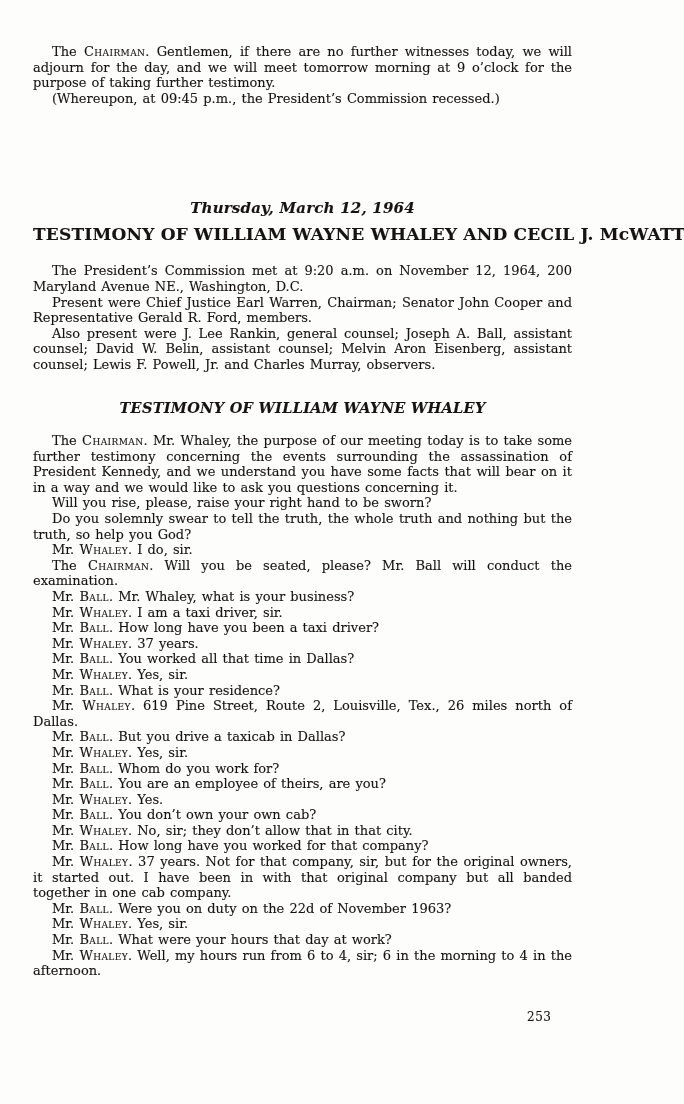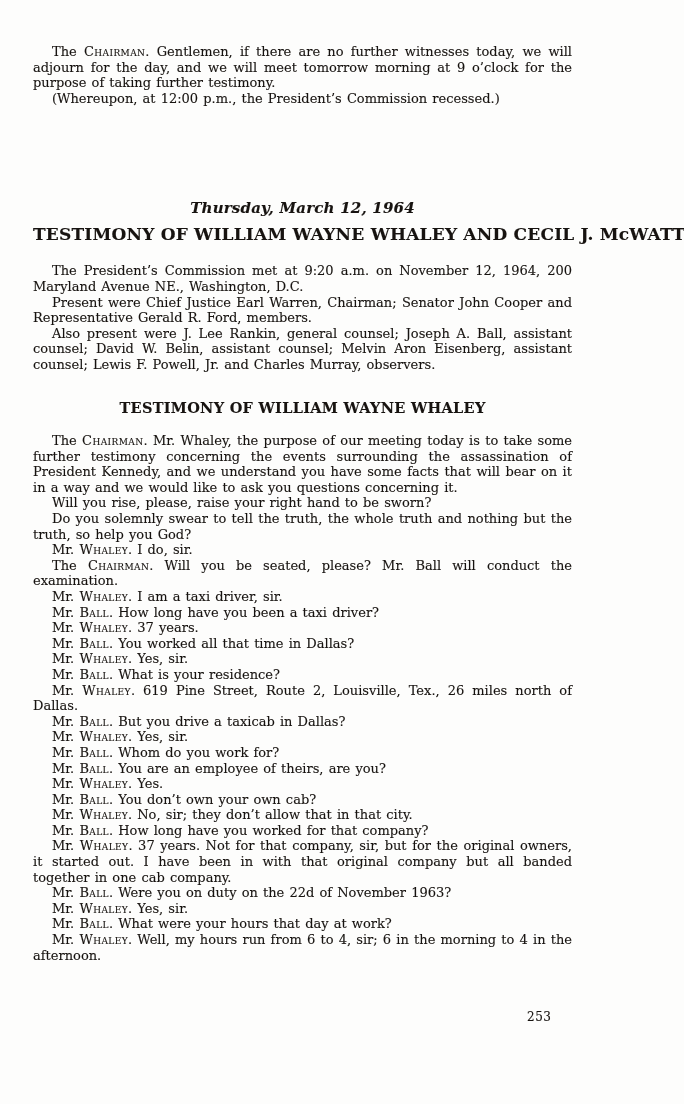--- a/index.html
+++ b/index.html
@@ -56,20 +56,21 @@
   .intro-section {
     margin-top: 19px;
   }
   .sub-heading {
     margin: 26px 0 0 0;
     font-size: 14.5px;
     line-height: 17.5px;
     font-weight: bold;
     text-align: center;
     letter-spacing: 0.3px;
+    font-style: italic;
   }
   .testimony-section {
     margin-top: 17px;
   }
   .page-number {
     position: absolute;
     left: 527px;
     top: 1008px;
     font-size: 12px;
     line-height: 18px;
@@ -78,41 +79,42 @@
   }
 </style>
 </head>
 <body>
 
 <div class="page">
   <div class="text-block">
 
     <div class="prior-session-section">
         <p class="para">The <span class="sc">Chairman</span>. Gentlemen, if there are no further witnesses today, we will adjourn for the day, and we will meet tomorrow morning at 9 o’clock for the purpose of taking further testimony.</p>
-        <p class="para">(Whereupon, at 12:00 p.m., the President’s Commission recessed.)</p>
+        <p class="para">(Whereupon, at 09:45 p.m., the President’s Commission recessed.)</p>
       </div>
 
     <h3 class="date-heading">Thursday, March 12, 1964</h3>
 
     <h1 class="main-heading">TESTIMONY OF WILLIAM WAYNE WHALEY AND CECIL J. McWATTERS</h1>
 
     <div class="intro-section">
         <p class="para">The President’s Commission met at 9:20 a.m. on November 12, 1964, 200 Maryland Avenue NE., Washington, D.C.</p>
         <p class="para">Present were Chief Justice Earl Warren, Chairman; Senator John Cooper and Representative Gerald R. Ford, members.</p>
         <p class="para">Also present were J. Lee Rankin, general counsel; Joseph A. Ball, assistant counsel; David W. Belin, assistant counsel; Melvin Aron Eisenberg, assistant counsel; Lewis F. Powell, Jr. and Charles Murray, observers.</p>
       </div>
 
     <h2 class="sub-heading">TESTIMONY OF WILLIAM WAYNE WHALEY</h2>
 
     <div class="testimony-section">
         <p class="para">The <span class="sc">Chairman</span>. Mr. Whaley, the purpose of our meeting today is to take some further testimony concerning the events surrounding the assassination of President Kennedy, and we understand you have some facts that will bear on it in a way and we would like to ask you questions concerning it.</p>
         <p class="para">Will you rise, please, raise your right hand to be sworn?</p>
         <p class="para">Do you solemnly swear to tell the truth, the whole truth and nothing but the truth, so help you God?</p>
         <p class="para">Mr. <span class="sc">Whaley</span>. I do, sir.</p>
         <p class="para">The <span class="sc">Chairman</span>. Will you be seated, please? Mr. Ball will conduct the examination.</p>
+        <p class="para">Mr. <span class="sc">Ball</span>. Mr. Whaley, what is your business?</p>
         <p class="para">Mr. <span class="sc">Whaley</span>. I am a taxi driver, sir.</p>
         <p class="para">Mr. <span class="sc">Ball</span>. How long have you been a taxi driver?</p>
         <p class="para">Mr. <span class="sc">Whaley</span>. 37 years.</p>
         <p class="para">Mr. <span class="sc">Ball</span>. You worked all that time in Dallas?</p>
         <p class="para">Mr. <span class="sc">Whaley</span>. Yes, sir.</p>
         <p class="para">Mr. <span class="sc">Ball</span>. What is your residence?</p>
         <p class="para">Mr. <span class="sc">Whaley</span>. 619 Pine Street, Route 2, Louisville, Tex., 26 miles north of Dallas.</p>
         <p class="para">Mr. <span class="sc">Ball</span>. But you drive a taxicab in Dallas?</p>
         <p class="para">Mr. <span class="sc">Whaley</span>. Yes, sir.</p>
         <p class="para">Mr. <span class="sc">Ball</span>. Whom do you work for?</p>

